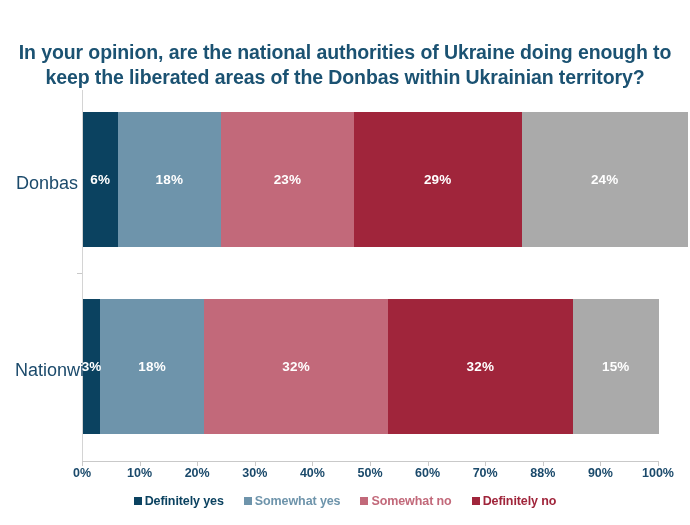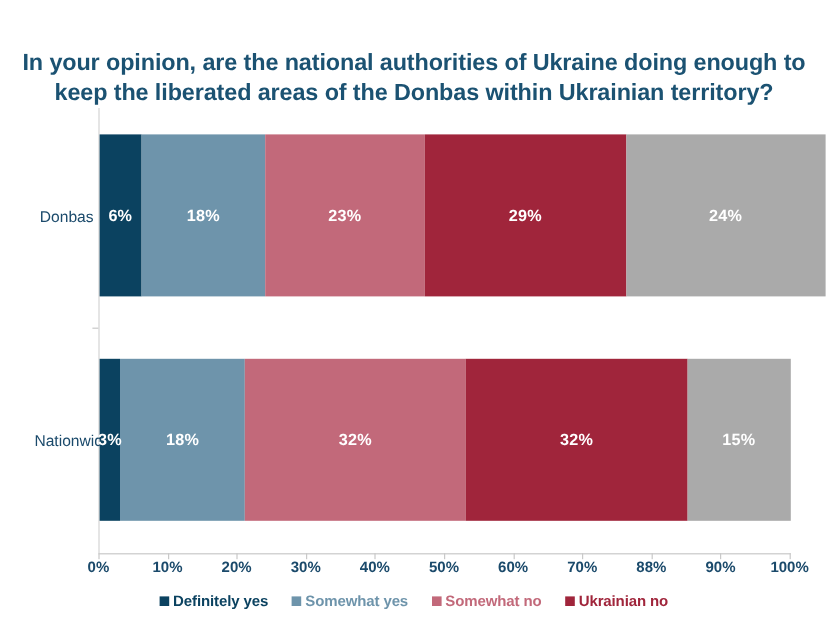--- a/index.html
+++ b/index.html
@@ -96,21 +96,21 @@
     position: absolute;
     left: 50%;
     transform: translateX(-50%);
     z-index: 3;
   }
   .y-cat {
     position: absolute;
     width: 78px;
     text-align: right;
     color: #1b4a6b;
-    font-size: 13px;
+    font-size: 18px;
     white-space: nowrap;
   }
   #y-cat-donbas { left: 0px; top: 173px; }
   #y-cat-nationwide { left: 15px; top: 360px; }
 
   
   .x-label {
     position: absolute;
     top: 466px;
     width: 50px;
@@ -234,15 +234,15 @@
     <div class="legend-item">
       <span class="legend-swatch" style="background: rgb(110, 148, 171);"></span>
       <span class="legend-text" style="color: rgb(110, 148, 171);">Somewhat yes</span>
     </div>
     <div class="legend-item">
       <span class="legend-swatch" style="background: rgb(194, 105, 122);"></span>
       <span class="legend-text" style="color: rgb(194, 105, 122);">Somewhat no</span>
     </div>
     <div class="legend-item">
       <span class="legend-swatch" style="background: rgb(160, 37, 59);"></span>
-      <span class="legend-text" style="color: rgb(160, 37, 59);">Ukrainian no</span>
+      <span class="legend-text" style="color: rgb(160, 37, 59);">Definitely no</span>
     </div>
   </div>
 
 </body></html>

